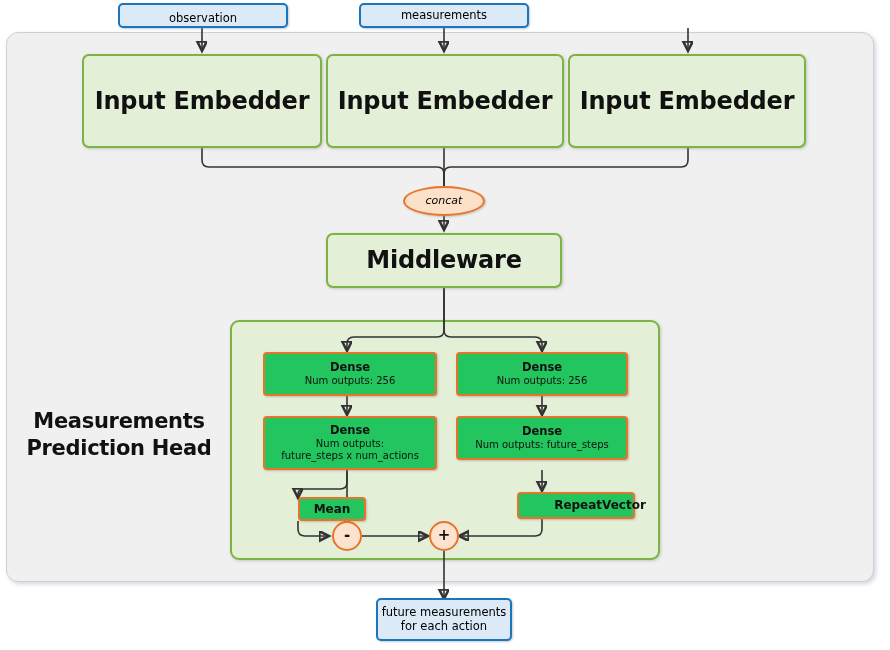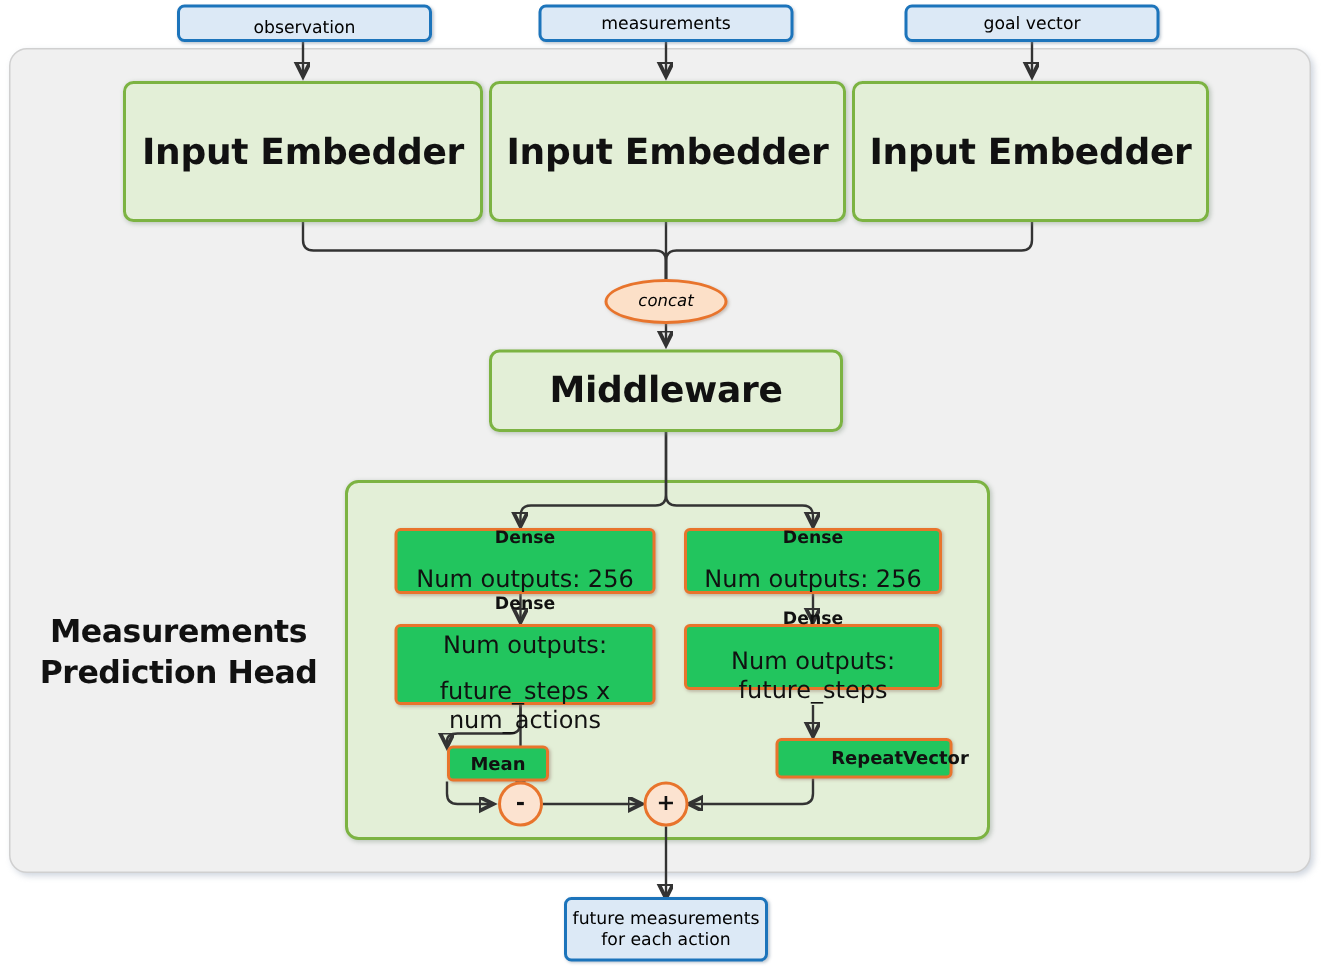--- a/index.html
+++ b/index.html
@@ -61,22 +61,21 @@
     color: #111111;
     flex-direction: column;
     box-shadow: 1px 1px 2px rgba(160,140,125,0.5);
   }
   .orange-box .ttl {
     font-weight: bold;
     font-size: 11.5px;
   }
   .orange-box .sub {
     font-weight: normal;
-    font-size: 16px;
-    margin-top: 12px;
+    font-size: 10px;
   }
   .orange-box.single {
     font-weight: bold;
     font-size: 12px;
     margin-left: 34px;
   }
 
   
   .ellipse {
     background: #fce0c8;
@@ -204,23 +203,20 @@
 
     <line x1="444" y1="551" x2="444" y2="598" marker-end="url(#arrow)"></line>
   </svg>
 
   <div class="node io-box" style="left:118px; top:3px; width:170px; height:25px;align-items:flex-end;">
     <span>observation</span>
   </div>
   <div class="node io-box" style="left:359px; top:3px; width:170px; height:25px;">
     <span>measurements</span>
   </div>
-  <div class="node io-box" style="left:603px; top:3px; width:170px; height:25px;">
-    <span>goal vector</span>
-  </div>
 
   <div class="node green-box" style="left:82px; top:54px; width:240px; height:94px;">
     <span>Input Embedder</span>
   </div>
   <div class="node green-box" style="left:326px; top:54px; width:238px; height:94px;">
     <span>Input Embedder</span>
   </div>
   <div class="node green-box" style="left:568px; top:54px; width:238px; height:94px;">
     <span>Input Embedder</span>
   </div>

